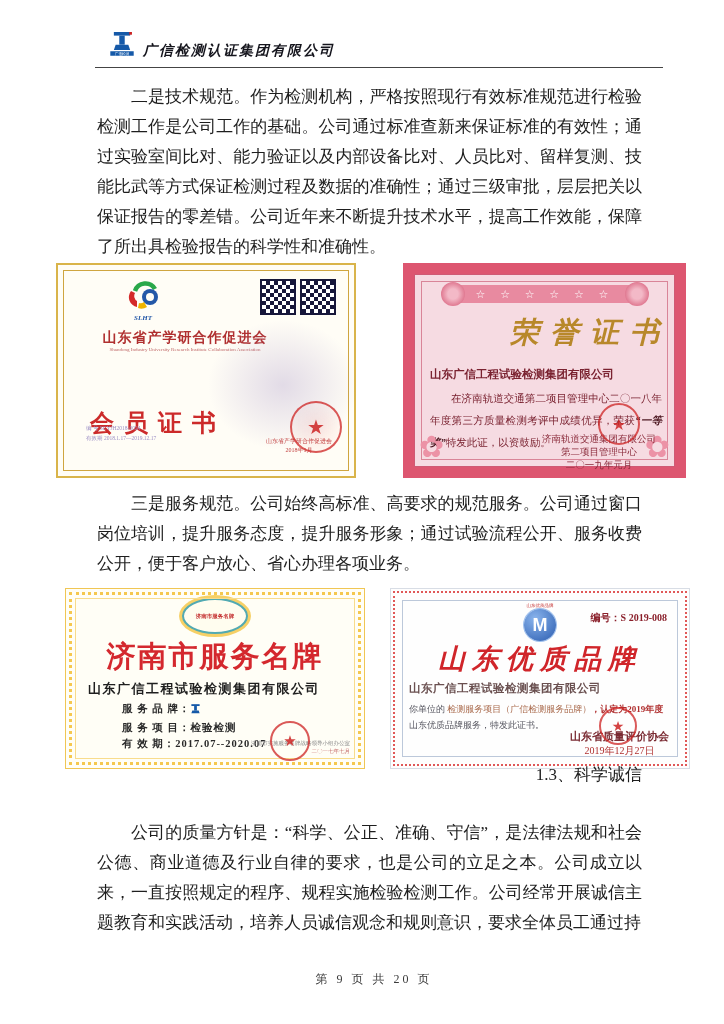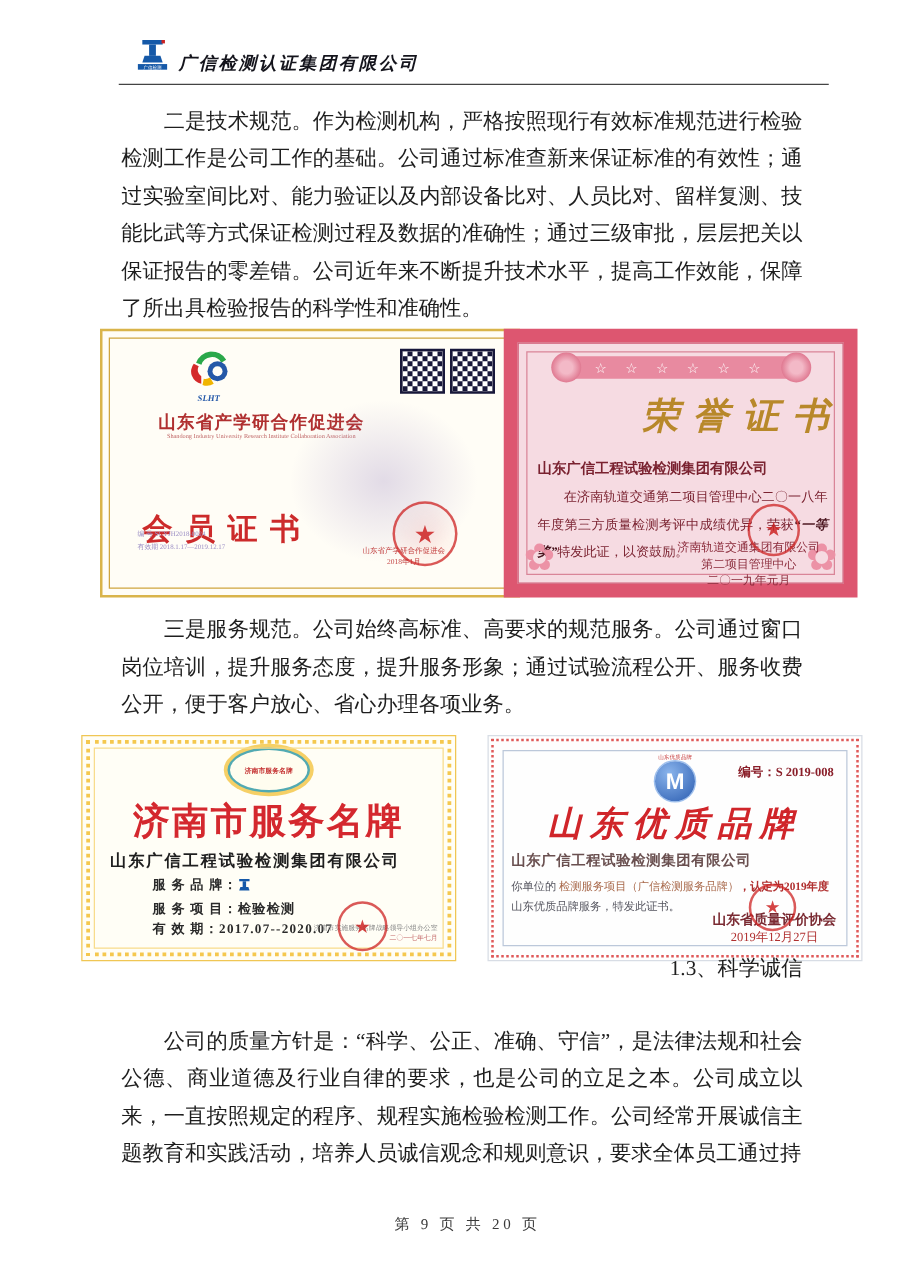--- a/index.html
+++ b/index.html
@@ -20,21 +20,21 @@
   .indent{text-indent:2em;}
   .p1{top:82px;}
   .p2{top:489px;}
   .h13{top:746px;text-align:right;margin-top:14px;}
   .p3{top:818px;}
 
   
   .cert{position:absolute;box-sizing:border-box;}
 
   
-  .cert-a{left:80px;top:263px;width:336px;height:215px;background:#fffdf6;
+  .cert-a{left:56px;top:263px;width:300px;height:215px;background:#fffdf6;
           border:2px solid #d9b44a;box-shadow:inset 0 0 0 1px #fffdf6;}
   .cert-a::before{content:"";position:absolute;inset:5px;border:1px solid #cfa53f;pointer-events:none;}
   .cert-a::after{content:"";position:absolute;left:150px;top:55px;width:150px;height:130px;
           background:radial-gradient(closest-side,rgba(150,130,190,.28),rgba(150,130,190,0));pointer-events:none;}
   .qr{position:absolute;top:14px;width:32px;height:32px;border:2px solid #17173a;
       background:repeating-conic-gradient(#17173a 0% 25%,#ffffff 0% 50%) 0 0/8px 8px;}
   .qr1{right:58px;} .qr2{right:18px;}
   .assoc-logo{position:absolute;left:62px;top:16px;width:46px;height:40px;text-align:center;}
   .assoc-logo .acr{font-size:7px;font-weight:bold;color:#2458a8;font-style:italic;line-height:7px;}
   .assoc-title{position:absolute;left:8px;top:64px;width:238px;text-align:center;
@@ -58,22 +58,22 @@
   .cert-b{left:403px;top:263px;width:283px;height:215px;background:#dd5670;padding:11px;}
   .cert-b-in{position:relative;width:100%;height:100%;box-sizing:border-box;background:#f6dbe2;
              border:1px solid #cf5a74;}
   .cert-b-in::before{content:"";position:absolute;inset:6px;border:1px solid #d98598;pointer-events:none;}
   .honor-banner{position:absolute;left:38px;top:10px;width:184px;height:18px;background:#e88aa0;
                 border-radius:3px;display:flex;align-items:center;justify-content:center;
                 color:rgba(255,255,255,.95);font-size:11px;letter-spacing:6px;}
   .honor-banner::before,.honor-banner::after{content:"";position:absolute;top:-3px;width:24px;height:24px;border-radius:50%;
                 background:radial-gradient(circle,#f3b9c7 30%,#e07a92 70%);}
   .honor-banner::before{left:-12px;} .honor-banner::after{right:-12px;}
-  .honor-title{position:absolute;left:0;top:38px;width:100%;text-align:right;font-size:29px;
-               font-weight:bold;font-style:italic;color:#b8882a;letter-spacing:11px;text-indent:11px;}
+  .honor-title{position:absolute;left:0;top:38px;width:100%;text-align:center;font-size:29px;
+               font-weight:bold;font-style:italic;color:#b8882a;letter-spacing:11px;text-indent:11px;padding-left:40px;}
   .honor-company{position:absolute;left:15px;top:92px;font-size:11.5px;font-weight:bold;color:#7a2230;}
   .honor-body{position:absolute;left:15px;top:113px;width:232px;font-size:10.5px;line-height:22px;
               color:#7a2230;text-align:justify;}
   .honor-body .award{font-weight:bold;font-style:italic;color:#4a141e;}
   .honor-org{position:absolute;right:18px;top:158px;text-align:center;font-size:9.5px;
              line-height:13px;color:#8a2a3a;z-index:2;}
   .stamp-b{position:absolute;right:34px;top:128px;width:42px;height:42px;font-size:16px;}
   .clover{position:absolute;font-size:30px;color:#ec92a6;z-index:1;}
   .clv-l{left:4px;bottom:2px;} .clv-r{right:4px;bottom:2px;}
 

